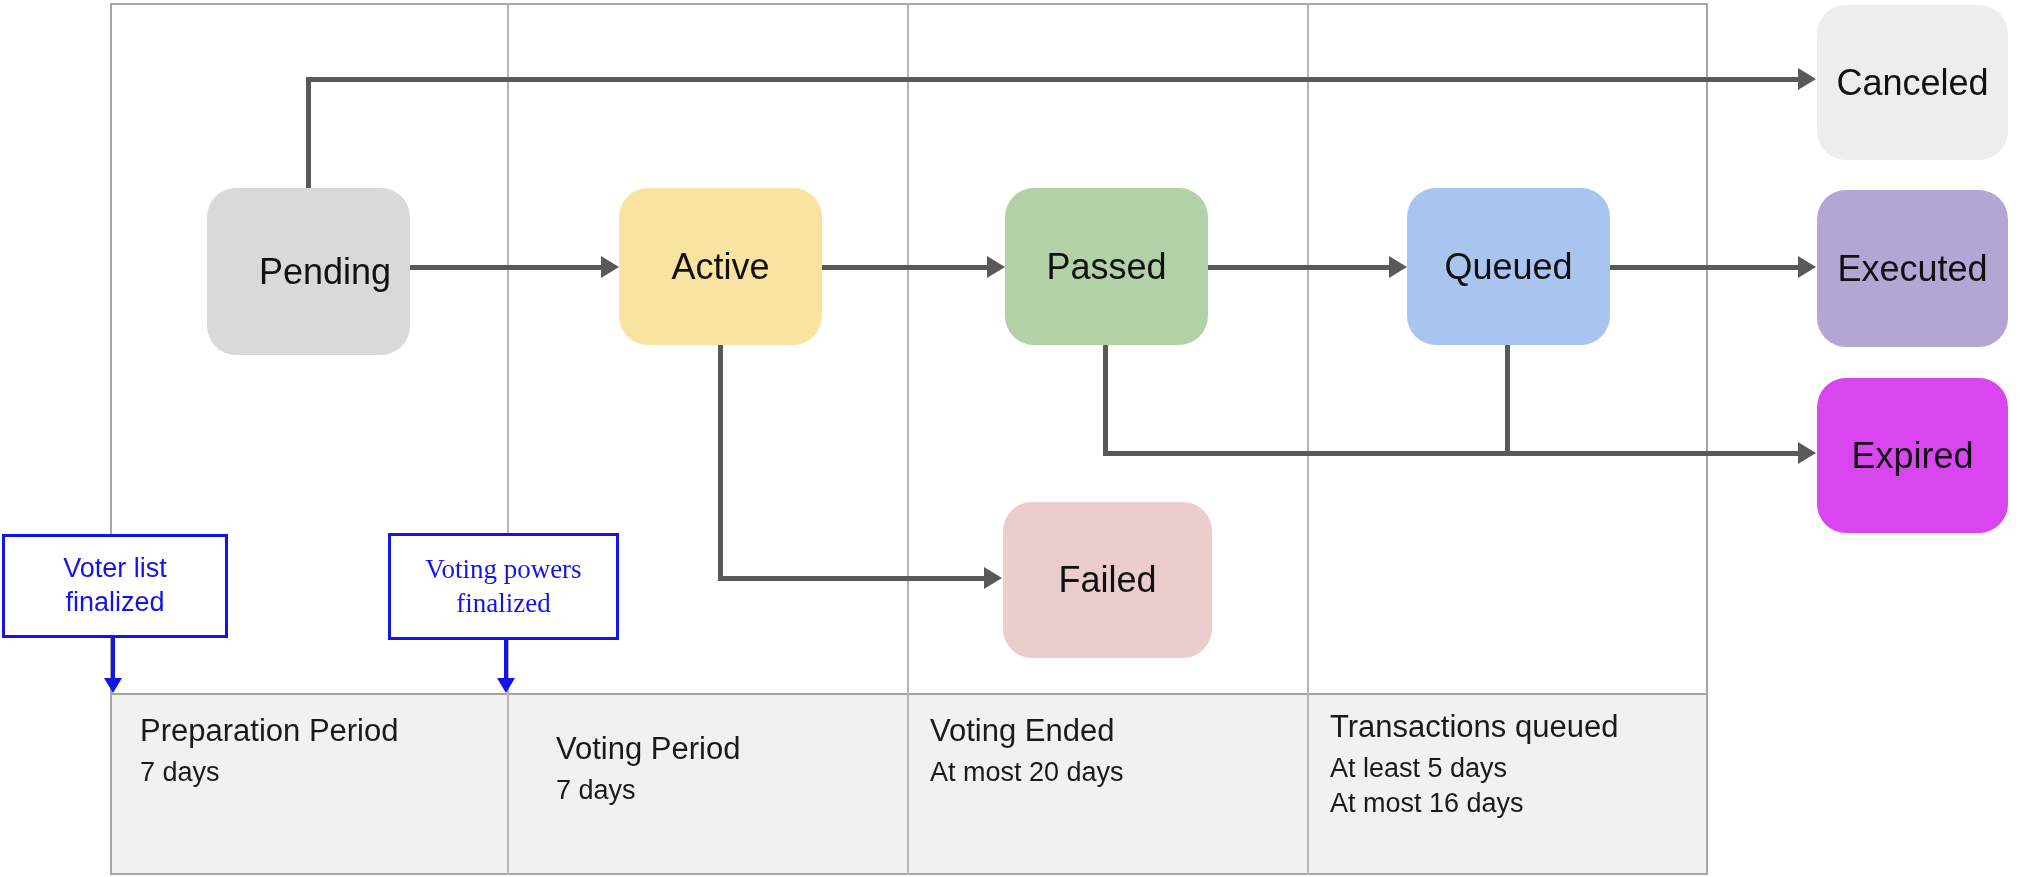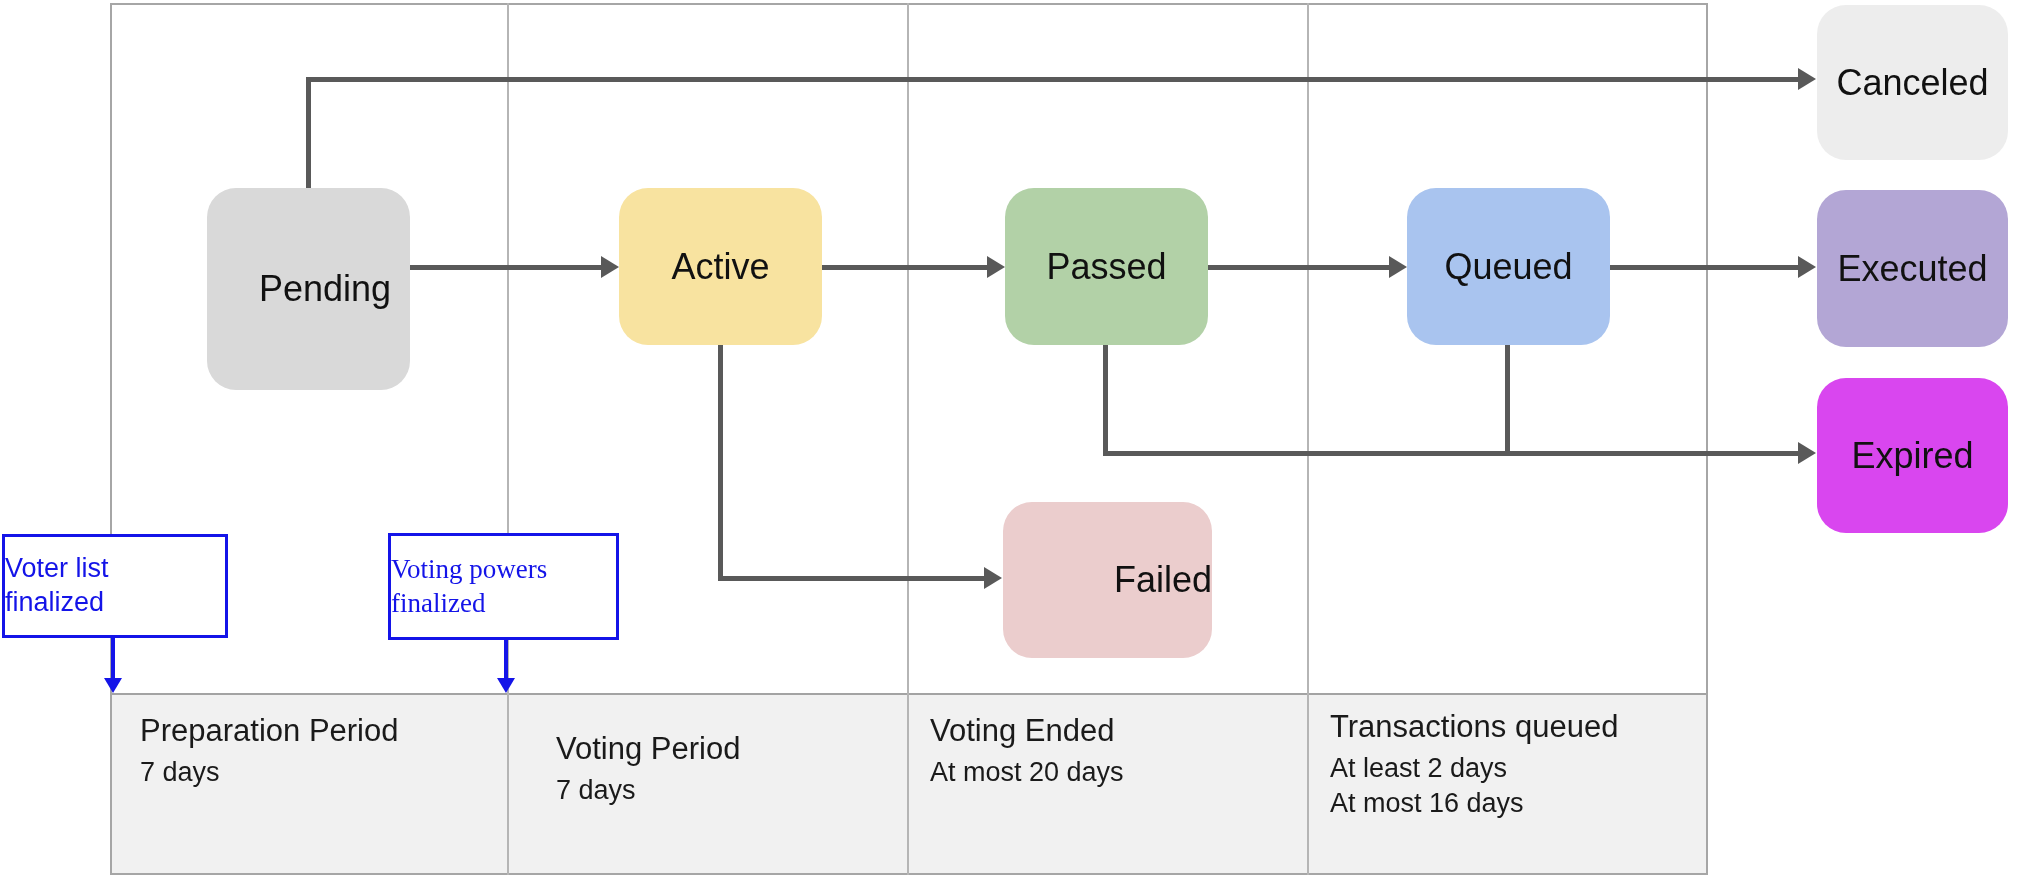--- a/index.html
+++ b/index.html
@@ -21,21 +21,21 @@
   .head-right{position:absolute;width:0;height:0;
               border-top:11px solid transparent;border-bottom:11px solid transparent;
               border-left:18px solid #595959;}
   .blue-seg{position:absolute;background:#1414e8;}
   .head-down-blue{position:absolute;width:0;height:0;
               border-left:9px solid transparent;border-right:9px solid transparent;
               border-top:15px solid #1414e8;}
   
   .callout{position:absolute;background:#ffffff;border:3px solid #1414e8;
            box-sizing:border-box;display:flex;flex-direction:column;
-           align-items:flex-start;justify-content:center;
+           align-items:center;justify-content:center;
            color:#1414e8;font-size:27px;line-height:1.25;text-align:center;}
   
   .period-cell{position:absolute;color:#1a1a1a;}
   .period-title{font-size:31px;line-height:1.2;margin-bottom:6px;}
   .period-sub{font-size:27px;line-height:1.3;}
 </style>
 </head>
 <body>
 
 <div id="canvas">
@@ -65,37 +65,37 @@
 
   <div class="seg" style="left:718px;top:345px;width:5px;height:235px;"></div>
   <div class="seg" style="left:718px;top:576px;width:267px;height:5px;"></div>
   <div class="head-right" style="left:984px;top:567px;"></div>
 
   <div class="seg" style="left:1103px;top:345px;width:5px;height:111px;"></div>
   <div class="seg" style="left:1505px;top:345px;width:5px;height:111px;"></div>
   <div class="seg" style="left:1103px;top:451px;width:696px;height:5px;"></div>
   <div class="head-right" style="left:1798px;top:442px;"></div>
 
-  <div class="box" style="left: 207px; top: 188px; width: 203px; height: 202px; background: rgb(217, 217, 217); padding-left: 33px;">
+  <div class="box" style="left: 207px; top: 188px; width: 203px; height: 167px; background: rgb(217, 217, 217); padding-left: 33px;">
     <span>Pending</span>
   </div>
 
   <div class="box" style="left: 619px; top: 188px; width: 203px; height: 157px; background: rgb(248, 227, 160);">
     <span>Active</span>
   </div>
 
   <div class="box" style="left: 1005px; top: 188px; width: 203px; height: 157px; background: rgb(178, 209, 167);">
     <span>Passed</span>
   </div>
 
   <div class="box" style="left: 1407px; top: 188px; width: 203px; height: 157px; background: rgb(169, 196, 239);">
     <span>Queued</span>
   </div>
 
-  <div class="box" style="left: 1003px; top: 502px; width: 209px; height: 156px; background: rgb(235, 205, 205); justify-content: flex-end;">
+  <div class="box" style="left: 1003px; top: 502px; width: 209px; height: 156px; background: rgb(235, 205, 205);">
     <span>Failed</span>
   </div>
 
   <div class="box" style="left: 1817px; top: 5px; width: 191px; height: 155px; background: rgb(237, 237, 237);">
     <span>Canceled</span>
   </div>
 
   <div class="box" style="left: 1817px; top: 190px; width: 191px; height: 157px; background: rgb(179, 166, 213);">
     <span>Executed</span>
   </div>
@@ -128,17 +128,17 @@
     <div class="period-sub">7 days</div>
   </div>
 
   <div class="period-cell" style="left:930px;top:712px;">
     <div class="period-title">Voting Ended</div>
     <div class="period-sub">At most 20 days</div>
   </div>
 
   <div class="period-cell" style="left:1330px;top:708px;">
     <div class="period-title">Transactions queued</div>
-    <div class="period-sub">At least 2 days</div>
+    <div class="period-sub">At least 5 days</div>
     <div class="period-sub">At most 16 days</div>
   </div>
 
 </div>
 
 </body></html>

